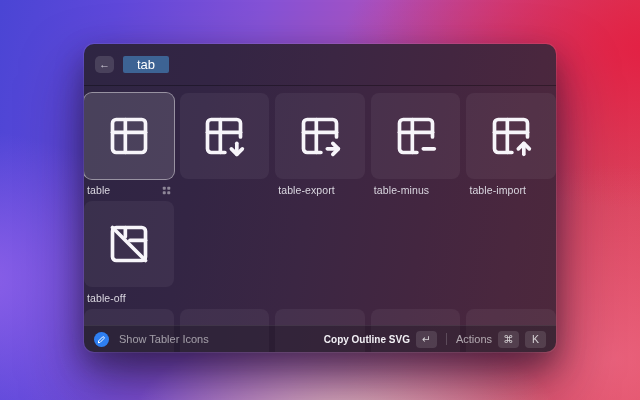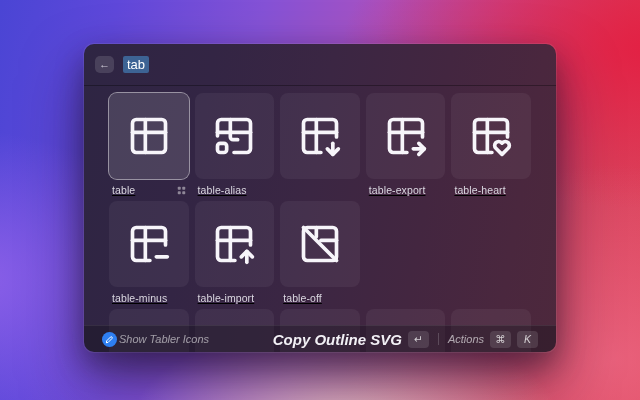--- a/index.html
+++ b/index.html
@@ -23,51 +23,50 @@
     background:linear-gradient(100deg,#2e2543 0%,#332544 25%,#3b2643 48%,#432640 70%,#4a273e 88%,#4d283c 100%);
     box-shadow:0 0 0 1px rgba(255,255,255,.08), 0 30px 60px rgba(25,12,35,.5), 0 12px 28px rgba(25,12,35,.4);
   }
   .header{height:41px;display:flex;align-items:center;gap:9px;padding:0 11px;}
   .back-btn{
     width:19px;height:17px;border-radius:5px;background:rgba(255,255,255,.13);
     display:flex;align-items:center;justify-content:center;
     color:#d2cfda;font-size:11px;line-height:1;cursor:default;
   }
   .search{color:#fff;font-size:13px;line-height:1;}
-  .search .sel{background:#3d6394;border-radius:2px;padding:1px 4px;}
+  .search .sel{background:#3d6394;border-radius:2px;padding:1px 14px;}
   .hdr-div{height:1px;background:rgba(0,0,0,.32);}
   .grid,.partial-row{
     display:grid;grid-template-columns:repeat(5,1fr);column-gap:6px;
-    padding:0 25px;
-    text-decoration:underline;
+    padding:0 0;
   }
   .grid{padding-top:7px;}
   .tile{
     height:86px;border-radius:8px;background:rgba(255,255,255,.055);
     display:flex;align-items:center;justify-content:center;
   }
   .tile.selected{background:rgba(255,255,255,.13);box-shadow:0 0 0 1px rgba(255,255,255,.5);}
   .tile svg{width:44px;height:44px;display:block;}
   .labelrow{
     height:22px;display:flex;align-items:center;justify-content:space-between;
     padding:0 3px;font-size:10.5px;color:#dad7e0;letter-spacing:.1px;white-space:nowrap;
   }
   .acc{display:flex;align-items:center;}
   .footer{
     position:absolute;left:0;right:0;bottom:0;height:26px;
     background:rgba(18,14,24,.35);border-top:1px solid rgba(255,255,255,.08);
-    display:flex;align-items:center;padding:0 18px;gap:2px;font-style:italic;
+    display:flex;align-items:center;padding:0 10px;gap:10px;
   }
   .logo{
     width:15px;height:15px;border-radius:50%;background:#2e7ff2;
     display:flex;align-items:center;justify-content:center;flex:0 0 auto;
   }
   .app-name{font-size:11px;color:rgba(255,255,255,.55);}
   .f-right{margin-left:auto;display:flex;align-items:center;gap:6px;}
-  .primary{font-size:15px;font-weight:600;color:#f2f0f5;}
+  .primary{font-size:10px;font-weight:600;color:#f2f0f5;}
   .key{
     min-width:13px;height:17px;padding:0 4px;border-radius:4px;
     background:rgba(255,255,255,.12);color:rgba(255,255,255,.75);
     font-size:10.5px;display:flex;align-items:center;justify-content:center;line-height:1;
   }
   .sep{width:1px;height:12px;background:rgba(255,255,255,.18);margin:0 3px;}
   .actions{font-size:11px;color:rgba(255,255,255,.6);}
 </style>
 </head>
 <body>
@@ -105,35 +104,20 @@
               <rect x="2" y="14" width="8" height="8" rx="2"></rect>
               <rect x="14" y="14" width="8" height="8" rx="2"></rect>
             </svg>
           </span>
         </div>
       </div>
       <div>
         <div class="tile">
           <span>
             <svg viewBox="0 0 24 24" fill="none" stroke="#f7f5fa" stroke-width="2" stroke-linecap="round" stroke-linejoin="round">
-              <path d="M3 12V5a2 2 0 0 1 2-2h14a2 2 0 0 1 2 2v14a2 2 0 0 1-2 2h-7"></path>
-              <path d="M3 10h18"></path>
-              <path d="M10 3v9.5a1.5 1.5 0 0 0 1.5 1.5H14"></path>
-              <path d="M4.5 16h2A1.5 1.5 0 0 1 8 17.5v2A1.5 1.5 0 0 1 6.5 21h-2A1.5 1.5 0 0 1 3 19.5v-2A1.5 1.5 0 0 1 4.5 16z"></path>
-            </svg>
-          </span>
-        </div>
-        <div class="labelrow">
-          <span>table-alias</span>
-        </div>
-      </div>
-      <div>
-        <div class="tile">
-          <span>
-            <svg viewBox="0 0 24 24" fill="none" stroke="#f7f5fa" stroke-width="2" stroke-linecap="round" stroke-linejoin="round">
               <path d="M12.5 21H5a2 2 0 0 1-2-2V5a2 2 0 0 1 2-2h14a2 2 0 0 1 2 2v7.5"></path>
               <path d="M3 10h18"></path>
               <path d="M10 3v18"></path>
               <path d="M19 16v6"></path>
               <path d="M22 19l-3 3l-3-3"></path>
             </svg>
           </span>
         </div>
       </div>
       <div>
@@ -143,35 +127,20 @@
               <path d="M12.5 21H5a2 2 0 0 1-2-2V5a2 2 0 0 1 2-2h14a2 2 0 0 1 2 2v7.5"></path>
               <path d="M3 10h18"></path>
               <path d="M10 3v18"></path>
               <path d="M16 19h6"></path>
               <path d="M19 16l3 3l-3 3"></path>
             </svg>
           </span>
         </div>
         <div class="labelrow">
           <span>table-export</span>
-        </div>
-      </div>
-      <div>
-        <div class="tile">
-          <span>
-            <svg viewBox="0 0 24 24" fill="none" stroke="#f7f5fa" stroke-width="2" stroke-linecap="round" stroke-linejoin="round">
-              <path d="M12.5 21H5a2 2 0 0 1-2-2V5a2 2 0 0 1 2-2h14a2 2 0 0 1 2 2v7.5"></path>
-              <path d="M3 10h18"></path>
-              <path d="M10 3v18"></path>
-              <path d="M18 22l3.35-3.284a2.143 2.143 0 0 0 .005-3.071a2.242 2.242 0 0 0-3.129-.006l-.224.22l-.223-.22a2.242 2.242 0 0 0-3.128-.006a2.143 2.143 0 0 0-.006 3.071z"></path>
-            </svg>
-          </span>
-        </div>
-        <div class="labelrow">
-          <span>table-heart</span>
         </div>
       </div>
       <div>
         <div class="tile">
           <span>
             <svg viewBox="0 0 24 24" fill="none" stroke="#f7f5fa" stroke-width="2" stroke-linecap="round" stroke-linejoin="round">
               <path d="M12.5 21H5a2 2 0 0 1-2-2V5a2 2 0 0 1 2-2h14a2 2 0 0 1 2 2v7.5"></path>
               <path d="M3 10h18"></path>
               <path d="M10 3v18"></path>
               <path d="M16 19h6"></path>

